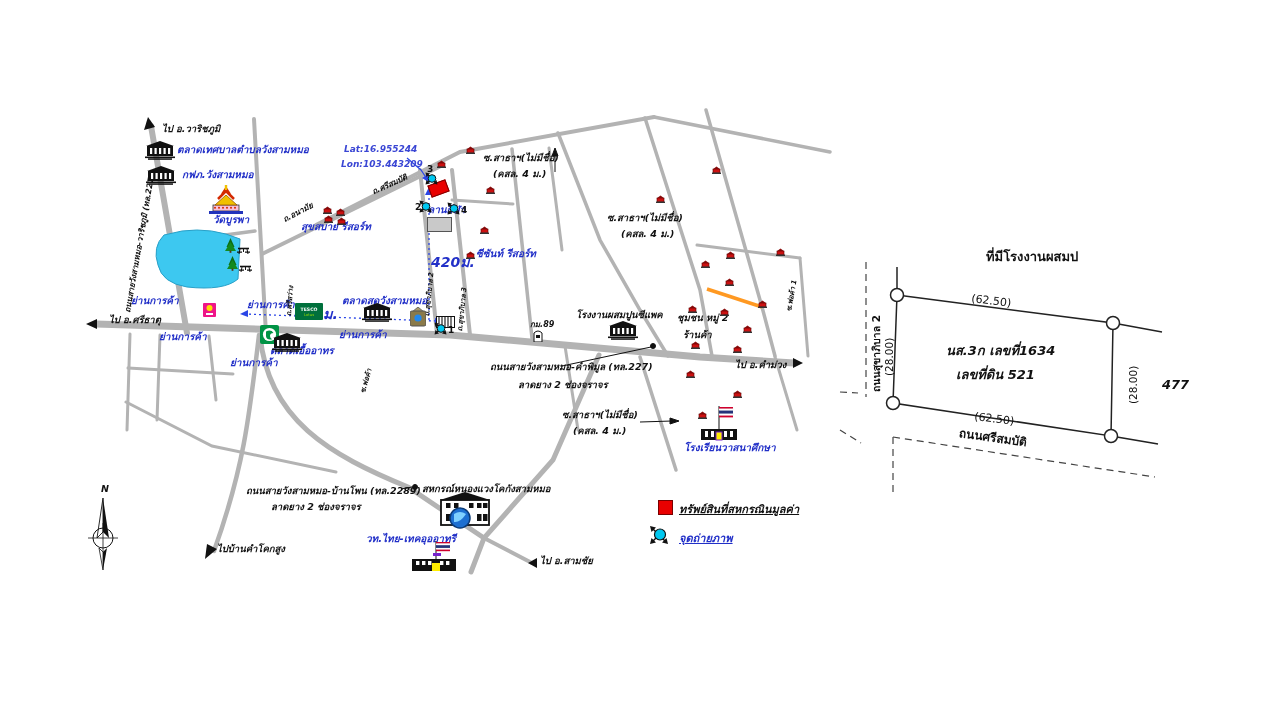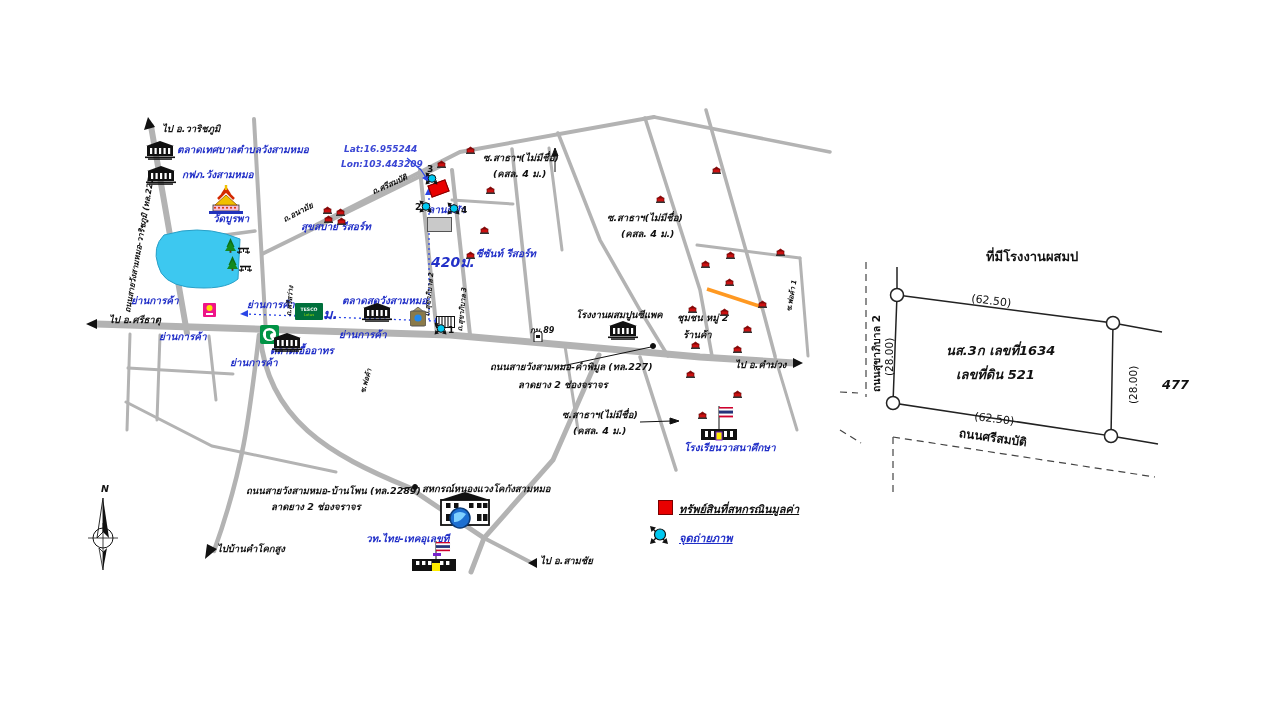--- a/index.html
+++ b/index.html
@@ -115,41 +115,41 @@
       </g>
     </g>
   </svg>
 
   <div class="property" style="left:429px;top:182px;"></div>
 
   <div id="map-overlays">
       <span class="lbl blk" style="left: 162px; top: 124px;">ไป อ.วาริชภูมิ</span>
       <span class="lbl place" style="left: 177px; top: 145px;">ตลาดเทศบาลตำบลวังสามหมอ</span>
       <span class="lbl place" style="left: 182px; top: 170px;">กฟภ.วังสามหมอ</span>
-      <span class="lbl place" style="left: 213px; top: 215px; font-family: Liberation Mono, monospace;">วัดบูรพา</span>
+      <span class="lbl place" style="left: 213px; top: 215px;">วัดบูรพา</span>
       <span class="lbl place" style="left: 176px; top: 242px;">สวนสาธารณะ</span>
       <span class="lbl place" style="left: 172px; top: 256px;">หนองแวงโคก</span>
       <span class="lbl place" style="left: 301px; top: 222px;">สุขสบาย รีสอร์ท</span>
       <span class="lbl place" style="left: 476px; top: 249px;">ซีซันท์ รีสอร์ท</span>
       <span class="lbl place" style="left: 131px; top: 296px;">ย่านการค้า</span>
       <span class="lbl place" style="left: 247px; top: 300px;">ย่านการค้า</span>
       <span class="lbl place" style="left: 159px; top: 332px;">ย่านการค้า</span>
       <span class="lbl place" style="left: 230px; top: 358px;">ย่านการค้า</span>
       <span class="lbl place" style="left: 339px; top: 330px;">ย่านการค้า</span>
       <span class="lbl place" style="left: 342px; top: 296px;">ตลาดสดวังสามหมอ</span>
       <span class="lbl place" style="left: 270px; top: 346px;">ตลาดเอื้ออาทร</span>
       <span class="lbl place" style="left: 428px; top: 205px;">ลานกีฬา</span>
       <span class="lbl place" style="left: 684px; top: 443px;">โรงเรียนวาสนาศึกษา</span>
-      <span class="lbl place" style="left: 366px; top: 534px;">วท.ไทย-เทคอุเลขที</span>
+      <span class="lbl place" style="left: 366px; top: 534px;">วท.ไทย-เทคอุออาทรี</span>
       <span class="lbl geo" style="left: 344px; top: 145px;">Lat:16.955244</span>
       <span class="lbl geo" style="left: 341px; top: 160px;">Lon:103.443209</span>
       <span class="lbl dist" style="left: 294px; top: 307px;">600ม.</span>
       <span class="lbl dist" style="left: 431px; top: 255px;">420ม.</span>
       <span class="lbl blk" style="left: 576px; top: 310px;">โรงงานผสมปูนซีแพค</span>
-      <span class="lbl blk s8" style="left: 530px; top: 321px; margin-top: 6px;">กม.89</span>
+      <span class="lbl blk s8" style="left: 530px; top: 321px;">กม.89</span>
       <span class="lbl blk" style="left: 677px; top: 313px;">ชุมชน หมู่ 2</span>
       <span class="lbl blk" style="left: 683px; top: 330px;">ร้านค้า</span>
       <span class="lbl blk" style="left: 109px; top: 315px;">ไป อ.ศรีธาตุ</span>
       <span class="lbl blk" style="left: 735px; top: 360px;">ไป อ.คำม่วง</span>
       <span class="lbl blk u" style="left: 490px; top: 362px;">ถนนสายวังสามหมอ-คำพิมูล (ทล.227)</span>
       <span class="lbl blk" style="left: 518px; top: 380px;">ลาดยาง 2 ช่องจราจร</span>
       <span class="lbl blk" style="left: 483px; top: 153px;">ซ.สาธาฯ(ไม่มีชื่อ)</span>
       <span class="lbl blk" style="left: 493px; top: 169px;">(คสล. 4 ม.)</span>
       <span class="lbl blk" style="left: 607px; top: 213px;">ซ.สาธาฯ(ไม่มีชื่อ)</span>
       <span class="lbl blk" style="left: 621px; top: 229px;">(คสล. 4 ม.)</span>

